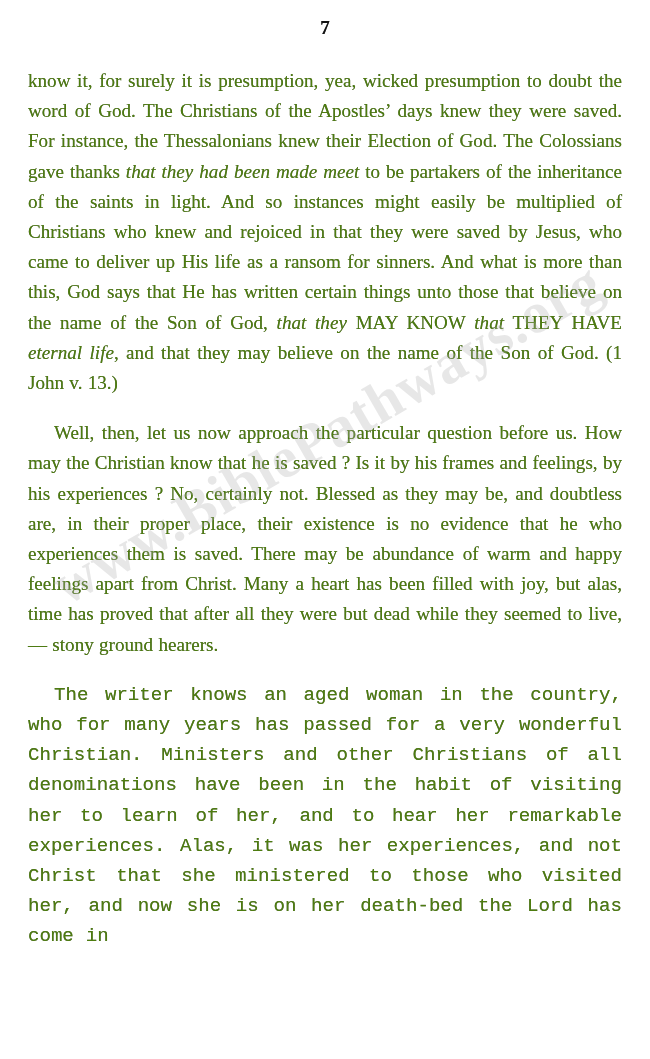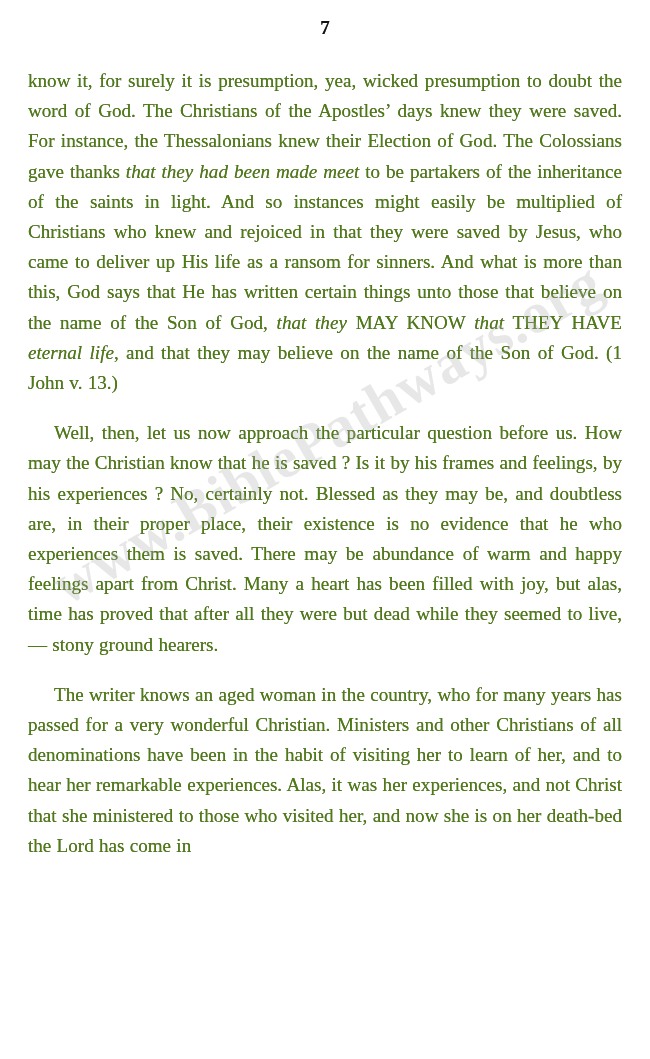--- a/index.html
+++ b/index.html
@@ -62,21 +62,21 @@
     margin: 0 0 20px 0;
     font-family: "Liberation Serif", serif;
     font-size: 19.1px;
     line-height: 30.2px;
     color: #4d7c0f;
     text-align: justify;
     text-justify: inter-word;
     word-spacing: 0.5px;
     -webkit-font-smoothing: none;
   }
-  .para:last-child { margin-bottom: 0; }
+  .para:last-child { margin-bottom: 0; font-family: Liberation Mono, monospace; }
   .para.indent { text-indent: 26px; }
   .para .i { font-style: italic; }
   .para .sc { }
   
   #body-text, #page-number {
     text-shadow: 0 0 0.5px rgba(0,0,0,0.55);
   }
 </style>
 </head>
 <body>

